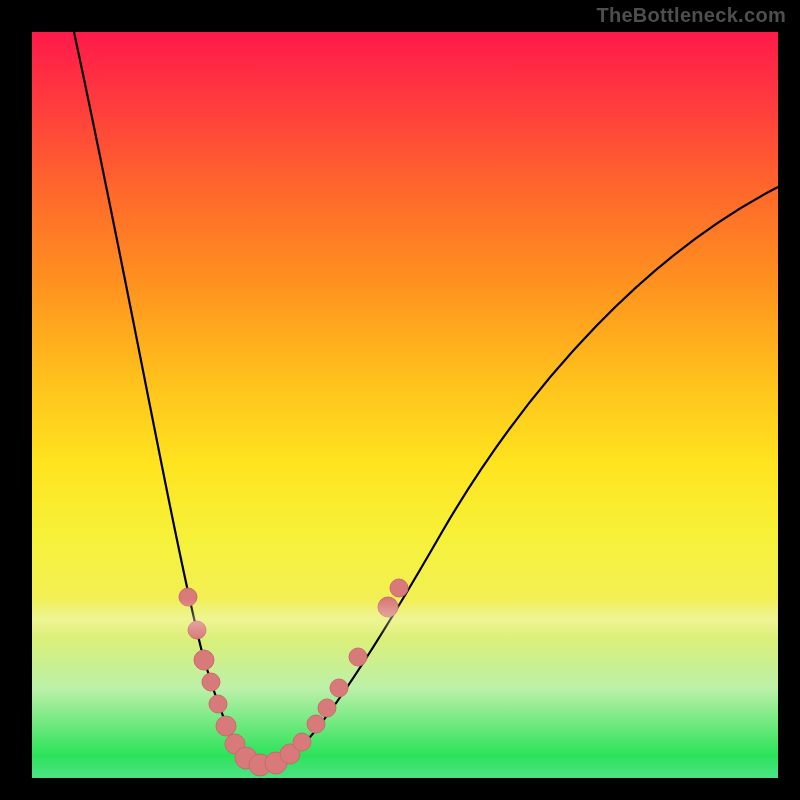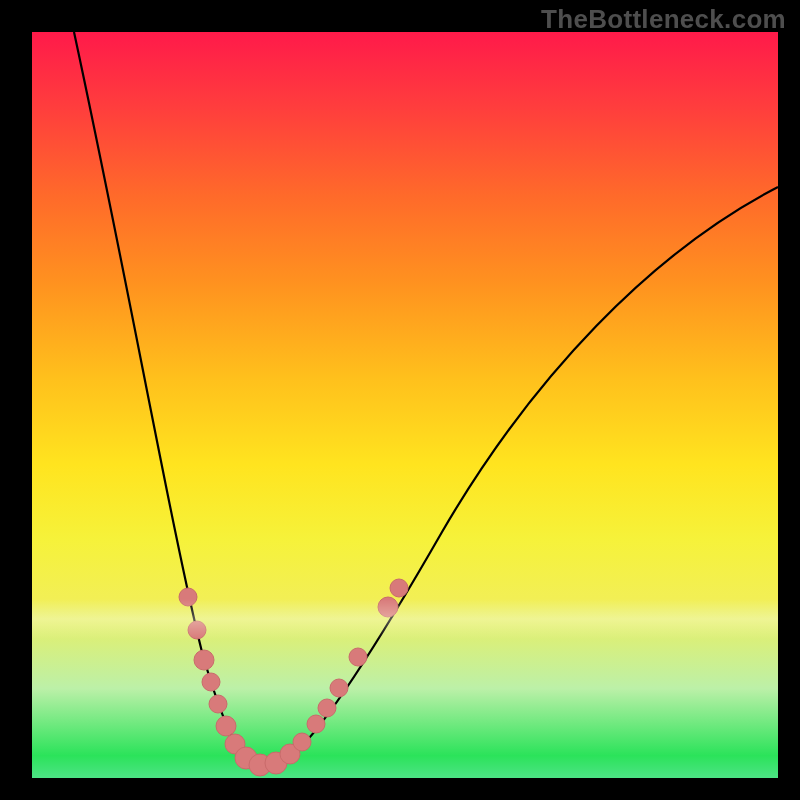--- a/index.html
+++ b/index.html
@@ -42,21 +42,21 @@
       rgba(255,255,255,0) 0%,
       rgba(255,255,230,0.35) 50%,
       rgba(255,255,255,0) 100%);
     pointer-events: none;
   }
   .watermark {
     position: absolute;
     top: 4px;
     right: 14px;
     font-family: Arial, Helvetica, sans-serif;
-    font-size: 26px;
+    font-size: 20px;
     font-weight: 600;
     color: #4e4e4e;
     letter-spacing: 0.3px;
   }
   svg.curve {
     position: absolute;
     left: 0; top: 0;
     width: 746px;
     height: 746px;
     overflow: visible;

